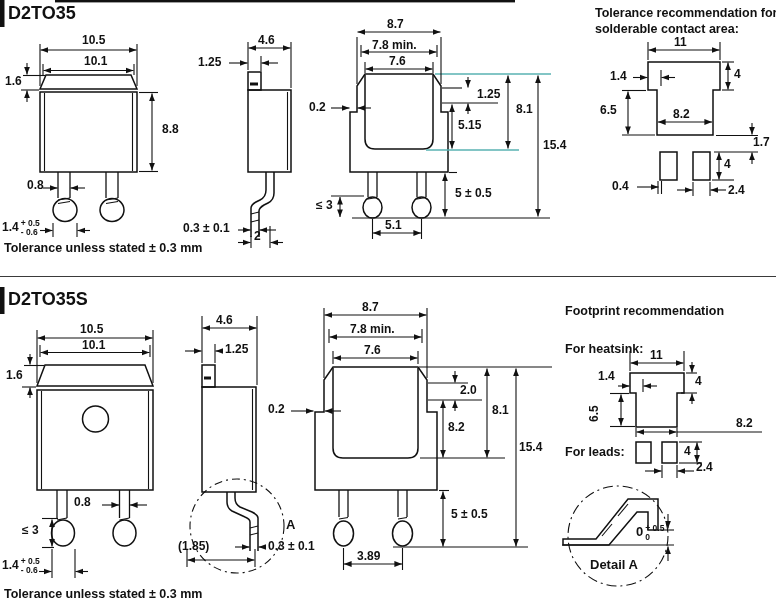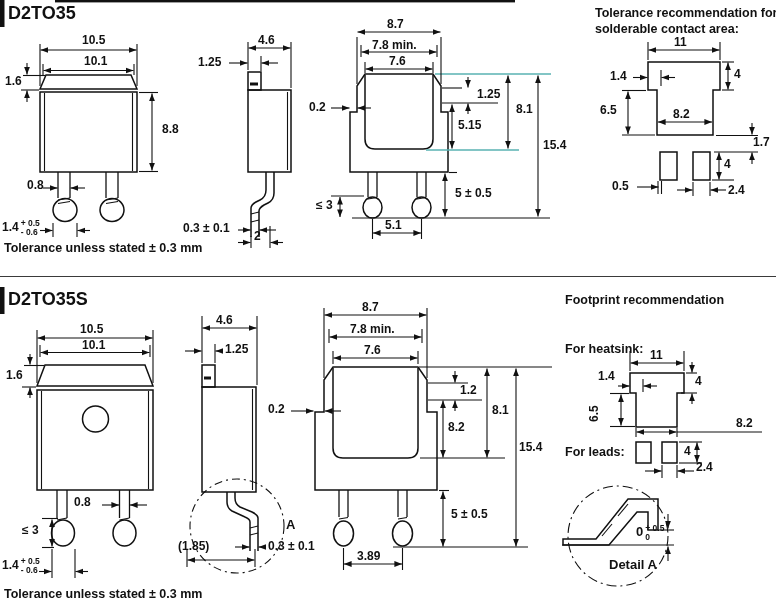--- a/index.html
+++ b/index.html
@@ -343,21 +343,21 @@
 
 <span class="hd" style="left:595px;top:5px">Tolerance recommendation for</span>
 <span class="hd" style="left:595px;top:21px">solderable contact area:</span>
 <span class="dim" style="left:674px;top:36px">11</span>
 <span class="dim" style="left:610px;top:70px">1.4</span>
 <span class="dim" style="left:734px;top:68px">4</span>
 <span class="dim" style="left:600px;top:104px">6.5</span>
 <span class="dim" style="left:673px;top:108px">8.2</span>
 <span class="dim" style="left:753px;top:136px">1.7</span>
 <span class="dim" style="left:724px;top:158px">4</span>
-<span class="dim" style="left:612px;top:180px">0.5</span>
+<span class="dim" style="left:612px;top:180px">0.4</span>
 <span class="dim" style="left:728px;top:184px">2.4</span>
 
 <span class="ttl" style="left:8px;top:289px">D2TO35S</span>
 <span class="dim" style="left:80px;top:323px">10.5</span>
 <span class="dim" style="left:82px;top:339px">10.1</span>
 <span class="dim" style="left:6px;top:369px">1.6</span>
 <span class="dim" style="left:74px;top:496px">0.8</span>
 <span class="dim" style="left:22px;top:524px">≤ 3</span>
 <span class="dim" style="left:2px;top:557px"><span>1.4</span><span class="tol">
         <span>+ 0.5</span>
@@ -368,37 +368,37 @@
 <span class="dim" style="left:216px;top:314px">4.6</span>
 <span class="dim" style="left:225px;top:343px">1.25</span>
 <span class="dim" style="left:268px;top:403px">0.2</span>
 <span class="dim" style="left:178px;top:540px">(1.85)</span>
 <span class="dim" style="left:268px;top:540px">0.3 ± 0.1</span>
 <span class="dim big" style="left:286px;top:518px">A</span>
 
 <span class="dim" style="left:362px;top:301px">8.7</span>
 <span class="dim" style="left:350px;top:323px">7.8 min.</span>
 <span class="dim" style="left:364px;top:344px">7.6</span>
-<span class="dim" style="left:460px;top:384px">1.2</span>
+<span class="dim" style="left:460px;top:384px">2.0</span>
 <span class="dim" style="left:492px;top:404px">8.1</span>
 <span class="dim" style="left:448px;top:421px">8.2</span>
 <span class="dim" style="left:519px;top:441px">15.4</span>
 <span class="dim" style="left:451px;top:508px">5 ± 0.5</span>
 <span class="dim" style="left:357px;top:550px">3.89</span>
 
-<span class="hd" style="left:565px;top:292px">Footprint recommendation</span>
+<span class="hd" style="left:565px;top:303px">Footprint recommendation</span>
 <span class="hd" style="left:565px;top:341px">For heatsink:</span>
 <span class="dim" style="left:650px;top:349px">11</span>
 <span class="dim" style="left:598px;top:370px">1.4</span>
 <span class="dim" style="left:695px;top:375px">4</span>
 <span class="dim rot" style="left:588px;top:422px">6.5</span>
 <span class="dim" style="left:736px;top:417px">8.2</span>
 <span class="hd" style="left:565px;top:444px">For leads:</span>
 <span class="dim" style="left:684px;top:445px">4</span>
 <span class="dim" style="left:696px;top:461px">2.4</span>
 
 <span class="dim big" style="left:636px;top:524px"><span>0</span><span class="tol">
         <span>+ 0.5</span>
         <span>0</span>
       </span></span>
-<span class="dim big" style="left:609px;top:558px">Detail A</span>
+<span class="dim big" style="left:590px;top:558px">Detail A</span>
 
 </div>
 
 </body></html>

